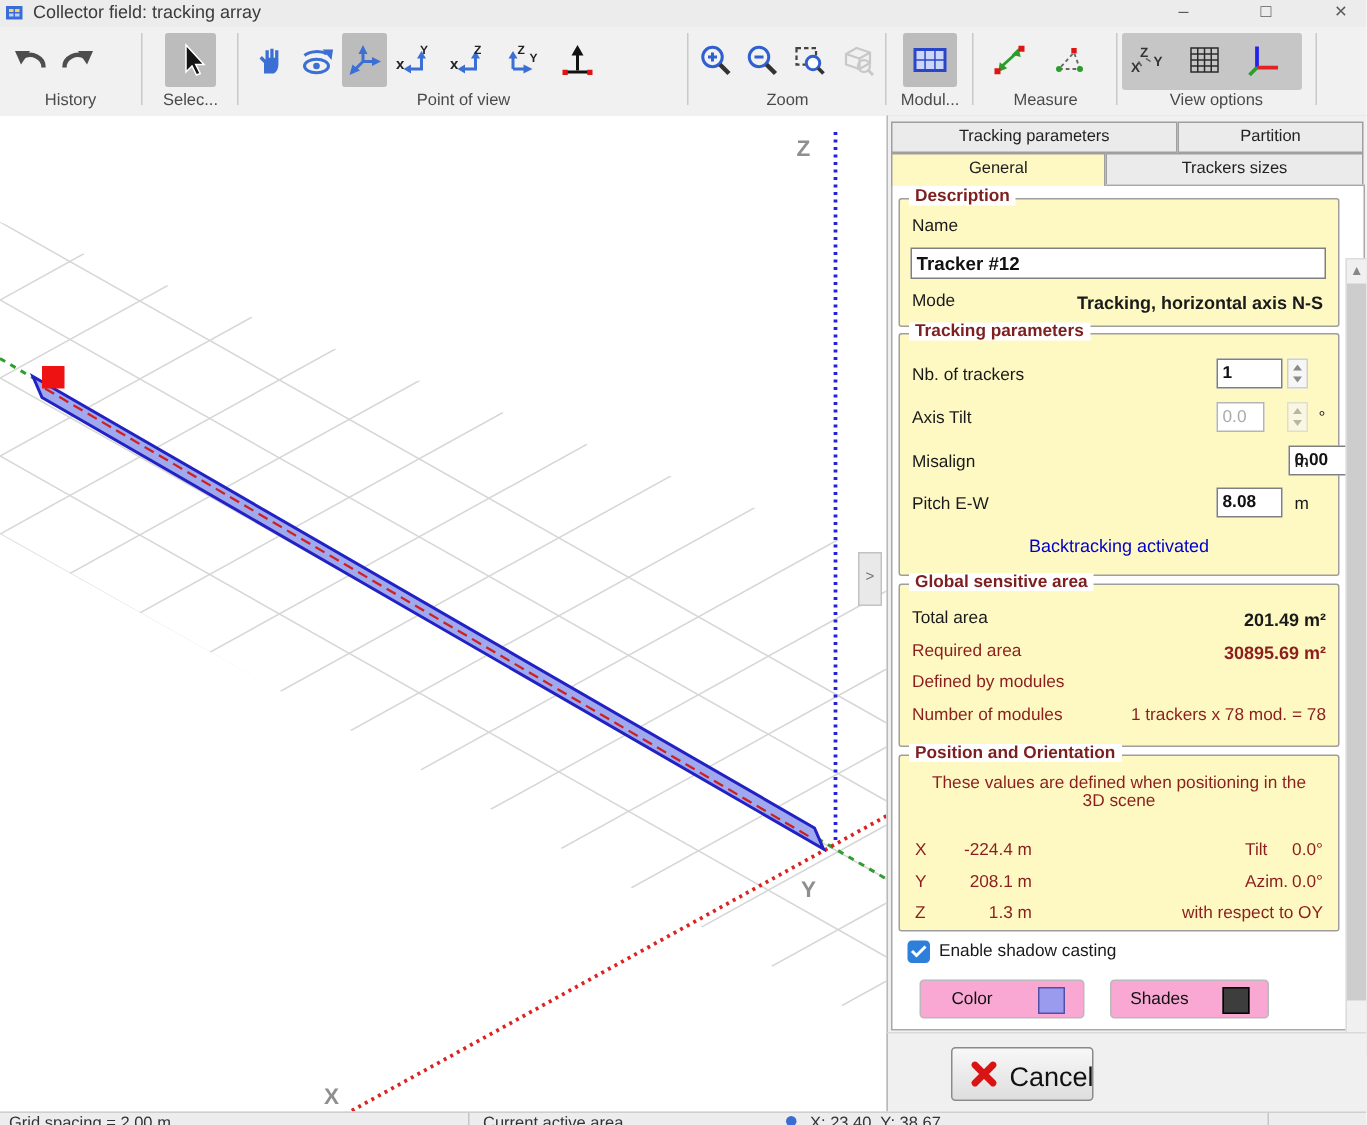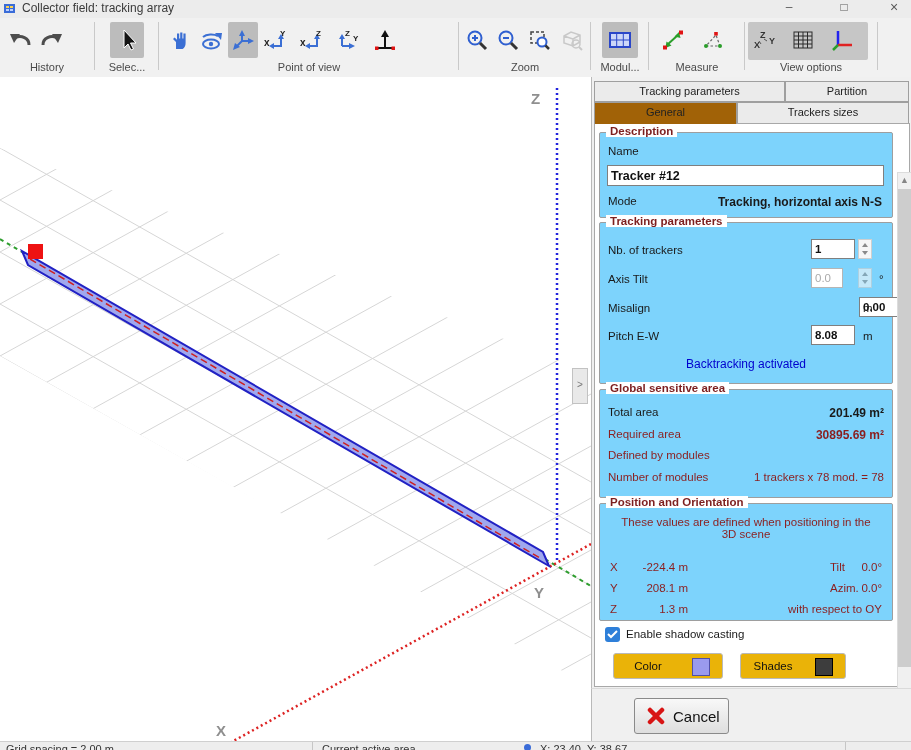--- a/index.html
+++ b/index.html
@@ -26,48 +26,48 @@
   
   .viewport{position:absolute;left:0;top:77px;width:591px;height:664px;background:#ffffff;}
   .axis-label{font-size:15px;font-weight:bold;fill:#8f8f8f;}
   .expander{position:absolute;left:572px;top:368px;width:14px;height:34px;background:#e9e9e9;border:1px solid #c2c2c2;
     font-size:10px;color:#777;text-align:center;line-height:32px;}
   
   .panel{position:absolute;left:591px;top:77px;width:320px;height:664px;background:#f0f0f0;border-left:1px solid #b9b9b9;box-sizing:border-box;}
   .tab{position:absolute;box-sizing:border-box;border:1px solid #9f9f9f;background:#ebebeb;
     font-size:11px;color:#222;text-align:center;}
   .tab .t{position:absolute;left:0;right:0;top:3px;}
-  .tab.active{background:#a16207;border-bottom:none;z-index:3;}
+  .tab.active{background:#fef9c3;border-bottom:none;z-index:3;}
   .plate{position:absolute;left:2px;top:46px;width:316px;height:564px;background:#fff;border:1px solid #a8a8a8;box-sizing:border-box;}
-  .groupbox{position:absolute;left:4px;width:292px;background:#7dd3fc;border:1px solid #9e9e9e;border-radius:2px;}
+  .groupbox{position:absolute;left:4px;width:292px;background:#fef9c3;border:1px solid #9e9e9e;border-radius:2px;}
   .gb-title{position:absolute;top:-8px;left:6px;background:#fff;padding:0 4px;font-size:11.5px;font-weight:bold;color:#7d1f1f;white-space:nowrap;}
   .lbl{position:absolute;font-size:11.5px;color:#1a1a1a;white-space:nowrap;}
   .maroon{color:#8b1e1e;}
   .bold{font-weight:bold;}
   .rt{text-align:right;}
   .field{position:absolute;box-sizing:border-box;border:1px solid #7f7f7f;background:#fff;
     font-family:"Liberation Sans","DejaVu Sans",sans-serif;font-size:11.5px;font-weight:bold;color:#111;padding:0 3px;}
   .field:disabled{color:#aaa;border-color:#b5b5b5;font-weight:normal;background:#fff;}
   .nameinput{font-size:12.5px;}
   .spin{position:absolute;width:14px;height:20px;border:1px solid #cfcfcf;background:#f6f6f6;box-sizing:border-box;}
   .spin .up,.spin .dn{position:absolute;left:3px;width:0;height:0;border-left:3px solid transparent;border-right:3px solid transparent;}
   .spin .up{top:3px;border-bottom:4px solid #8a8a8a;}
   .spin .dn{bottom:3px;border-top:4px solid #8a8a8a;}
   .note-blue{position:absolute;left:0;right:0;text-align:center;font-size:12px;font-weight:normal;color:#0000cd;}
   .chk{position:absolute;width:15px;height:15px;border-radius:3px;background:#2e7fd9;}
   .chk svg{position:absolute;left:2px;top:3px;}
-  .swbtn{position:absolute;height:26px;background:#eab308;border:1px solid #b9b9b9;border-radius:3px;box-sizing:border-box;font-size:11.5px;color:#111;}
+  .swbtn{position:absolute;height:26px;background:#f9a8d4;border:1px solid #b9b9b9;border-radius:3px;box-sizing:border-box;font-size:11.5px;color:#111;}
   .swbtn .swlbl{position:absolute;top:6px;left:0;right:40px;text-align:center;}
   .swatch{position:absolute;right:12px;top:4px;width:16px;height:16px;border:1px solid #555;}
   .scrollbar{position:absolute;left:302px;top:48px;width:15px;height:532px;background:#f0f0f0;border:1px solid #dcdcdc;box-sizing:border-box;}
   .sb-arrow{position:absolute;left:0;width:13px;height:15px;color:#868686;font-size:9px;text-align:center;line-height:15px;}
   .sb-thumb{position:absolute;left:0px;top:16px;width:13px;height:478px;background:#cdcdcd;}
   .footer{position:absolute;left:591px;top:688px;width:320px;height:53px;background:#f0f0f0;border-left:1px solid #b9b9b9;border-top:1px solid #dadada;box-sizing:border-box;}
   .big-btn{position:absolute;top:9px;height:36px;background:linear-gradient(#f8f8f8,#dedede);
-    border:1px solid #8a8a8a;border-radius:3px;box-sizing:border-box;font-size:15px;color:#111;}
+    border:1px solid #8a8a8a;border-radius:3px;box-sizing:border-box;font-size:18px;color:#111;}
   .big-btn .bt{position:absolute;top:9px;left:38px;}
   .big-btn svg{position:absolute;left:12px;top:8px;}
   
   .statusbar{position:absolute;left:0;top:741px;width:911px;height:9px;background:#ededed;border-top:1px solid #cfcfcf;overflow:hidden;}
   .statusbar .si{position:absolute;top:1px;font-size:11px;color:#333;white-space:nowrap;}
   .statusbar .sep{position:absolute;top:0;width:1px;height:9px;background:#c6c6c6;}
   .statusbar .dot{position:absolute;top:2px;width:7px;height:7px;border-radius:50%;background:#3a6cd8;}
   svg text{font-family:"Liberation Sans","DejaVu Sans",sans-serif;}
 </style>
 </head>

